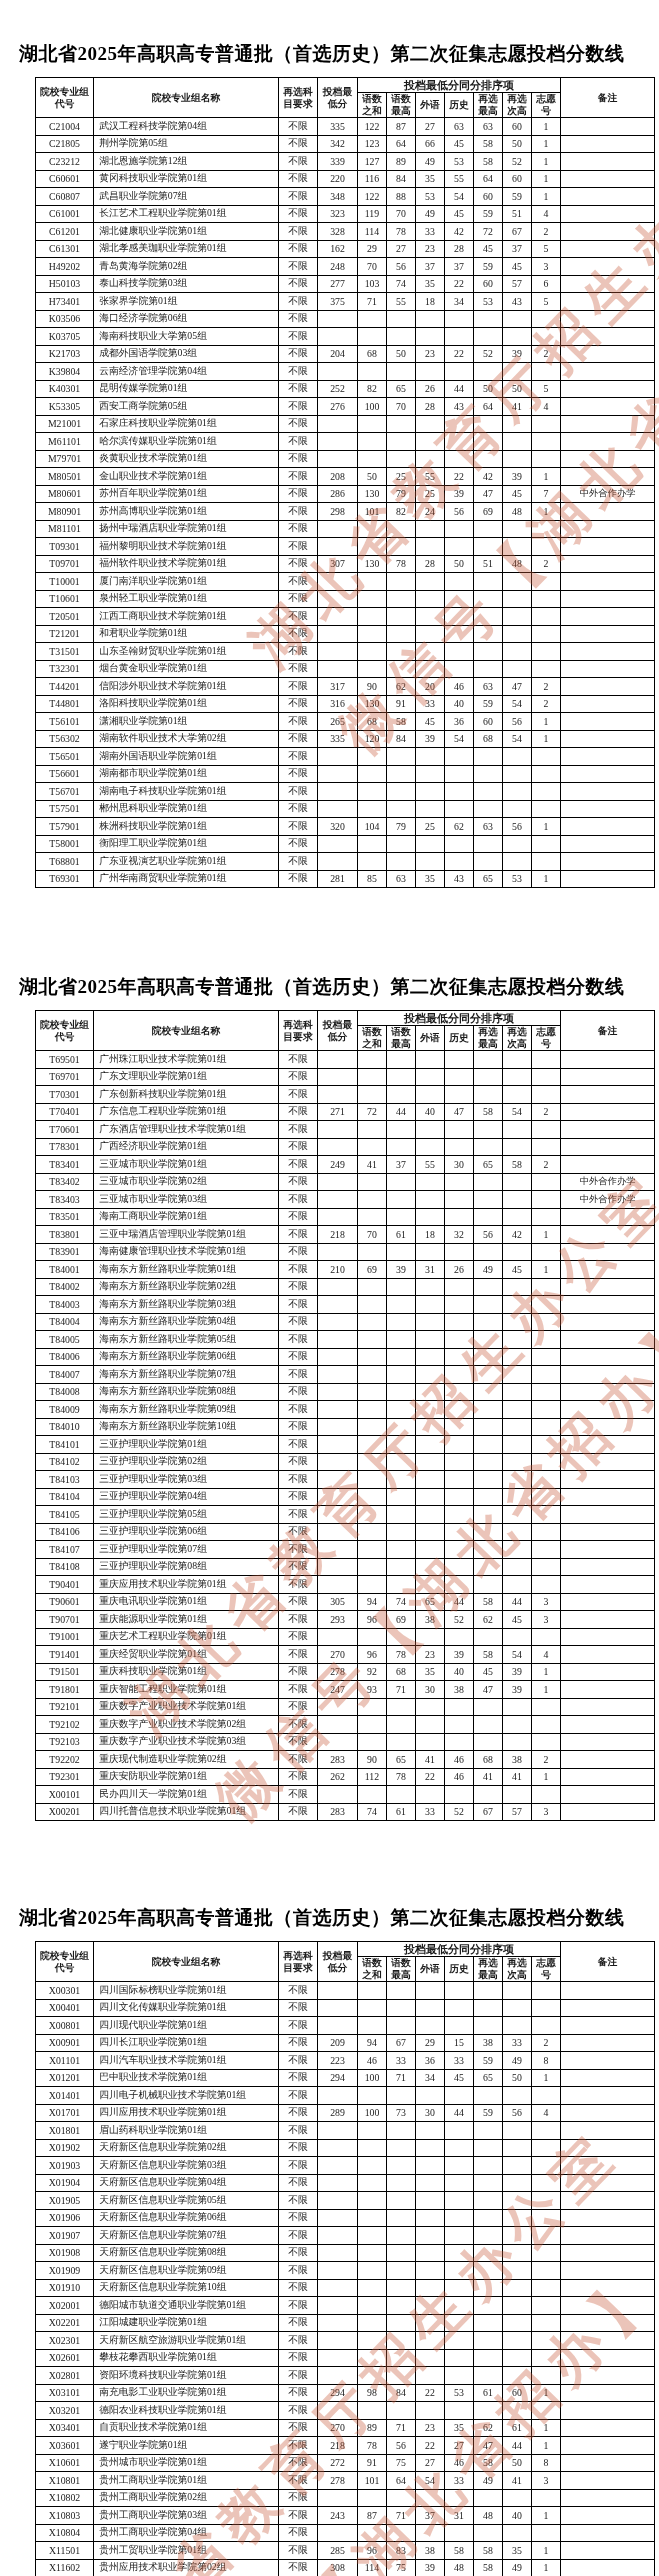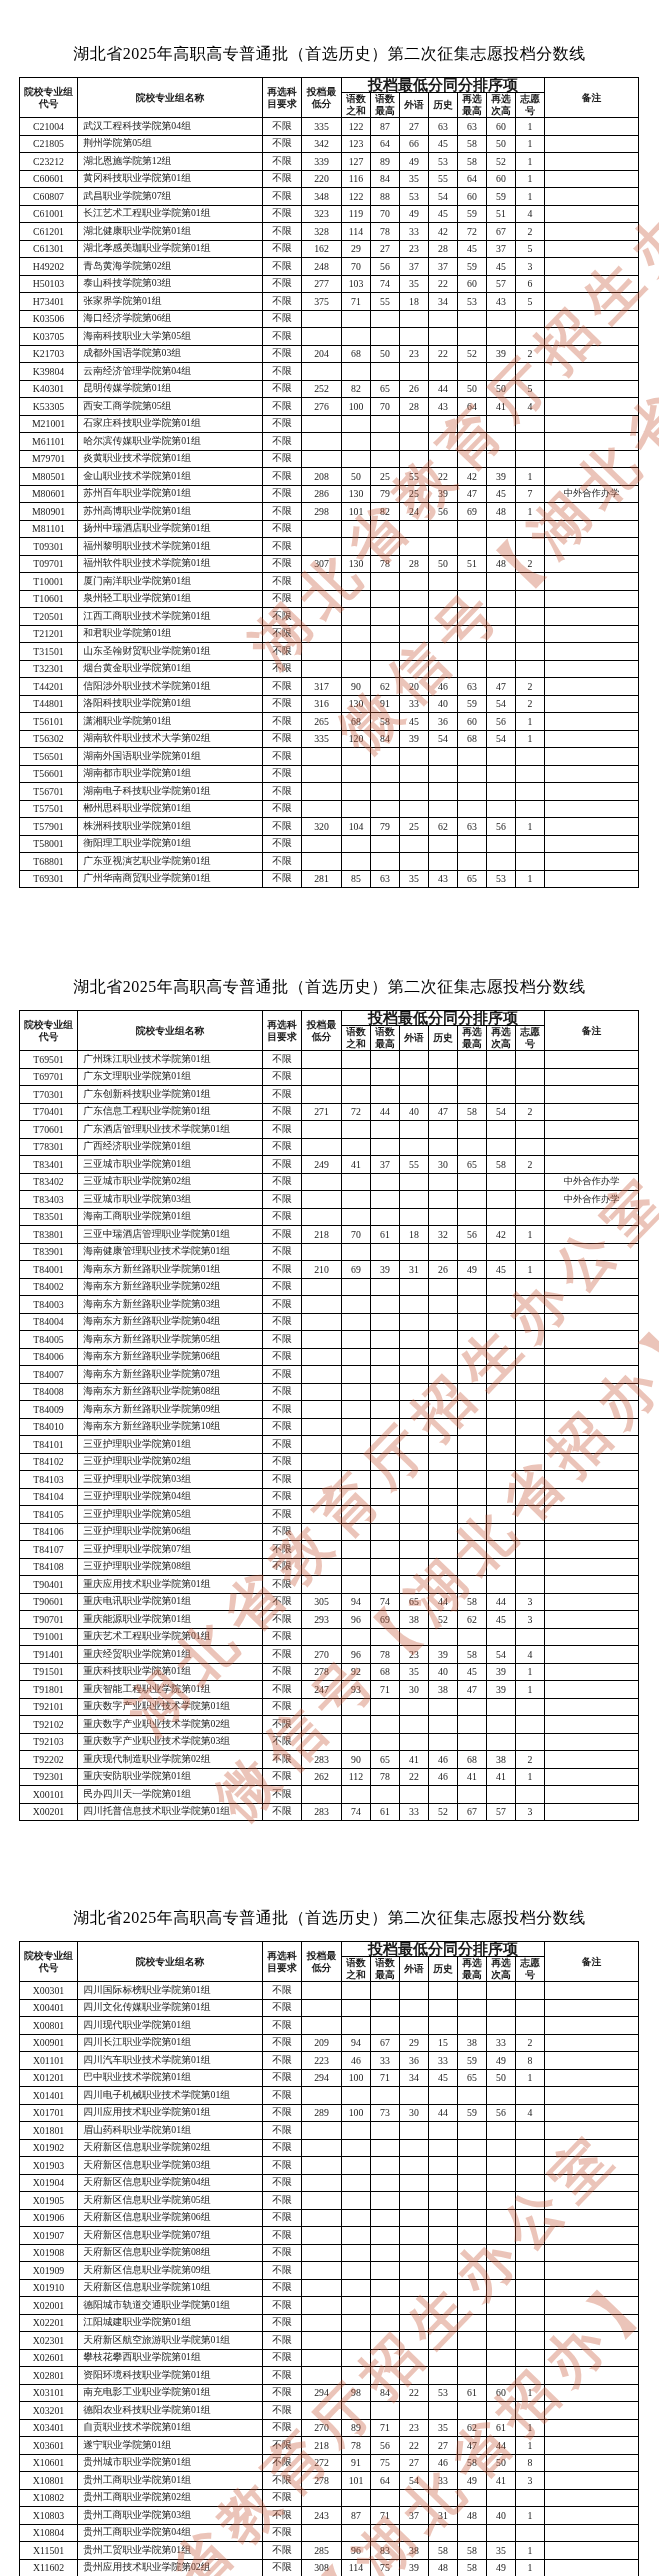--- a/index.html
+++ b/index.html
@@ -1,26 +1,26 @@
 <!DOCTYPE html>
 <html style="font-size:8.2px"><head>
 <meta charset="utf-8">
 <style>
   html,body{margin:0;padding:0;background:#ffffff;}
   body{width:659px;height:3732px;position:relative;overflow:hidden;
        font-family:"Liberation Serif","DejaVu Serif",serif;color:#1a1a1a;}
   .section{position:absolute;left:19px;width:621px;}
-  .doc-title{margin:0;font-size:16px;font-weight:normal;line-height:36px;text-align:center;
+  .doc-title{margin:0;font-size:19px;font-weight:bold;line-height:36px;
              letter-spacing:0.5px;color:#000;white-space:nowrap;}
   table.score-table{border-collapse:collapse;table-layout:fixed;width:548px;margin-top:5.2px;
-             border:1.5px solid #000;}
+             border:1.5px solid #000;margin-left:16px;}
   .score-table th,.score-table td{border:1px solid #000;padding:0;text-align:center;
              font-size:9.8px;overflow:hidden;}
   .score-table th{font-weight:bold;white-space:pre-line;line-height:12px;}
-  .score-table .th-group{height:14px;font-size:15px;}
+  .score-table .th-group{height:14px;font-size:11px;}
   .score-table .th-sub{height:23px;}
   .score-table td{height:16.5px;}
   .score-table td.name{text-align:left;padding-left:5.2px;}
   .score-table td.remark{font-size:9.3px;}
   .stamp{position:absolute;transform:rotate(-46deg);transform-origin:0 0;
          font-family:"Liberation Sans","DejaVu Sans",sans-serif;font-weight:bold;
          font-size:57px;letter-spacing:11.3px;line-height:124px;white-space:nowrap;
          opacity:0.35;pointer-events:none;z-index:5;}
 </style>
 </head>

